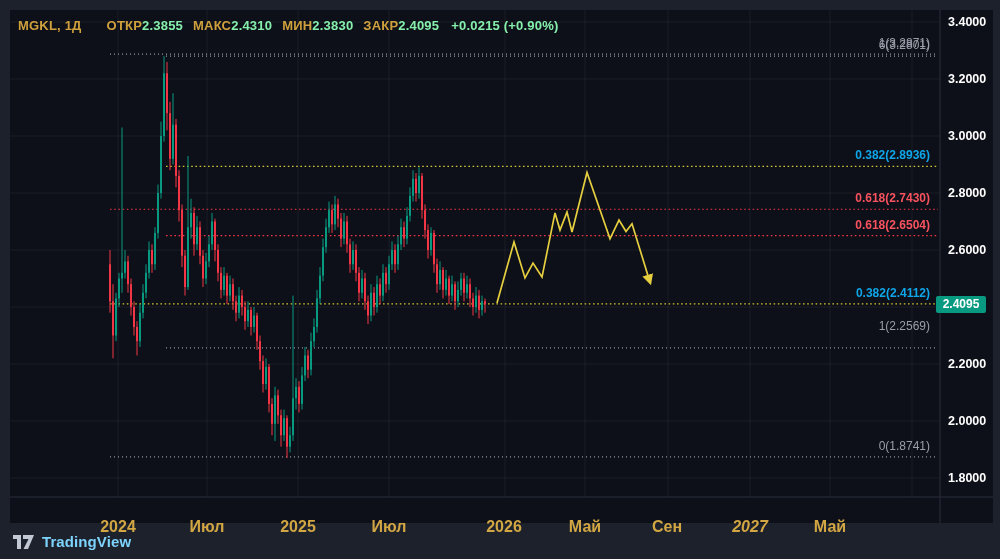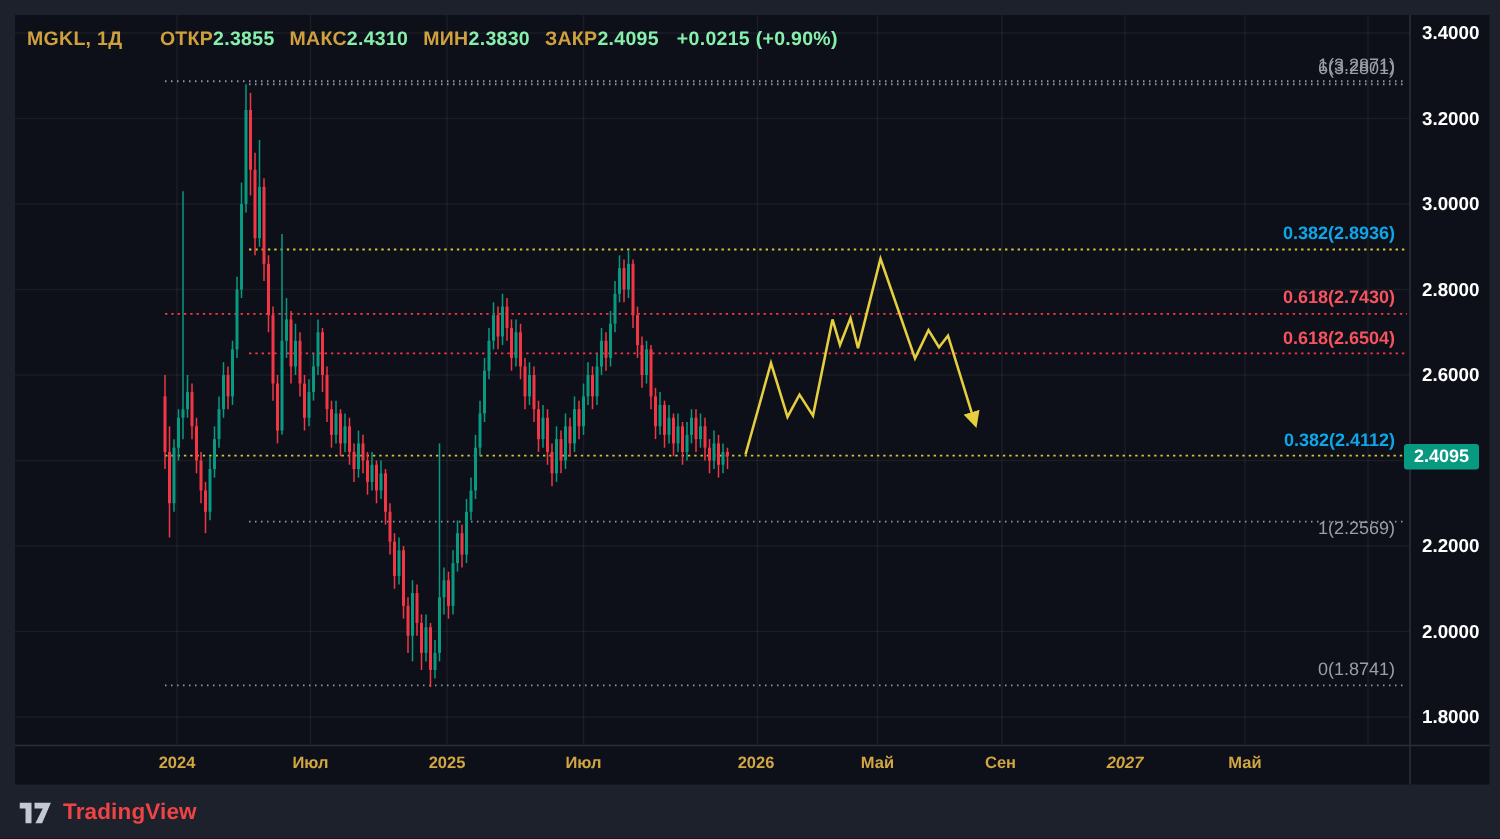--- a/index.html
+++ b/index.html
@@ -38,30 +38,30 @@
   .pa-label{
     position:absolute;left:7px;color:#ffffff;font-size:12.5px;font-weight:700;line-height:14px;
   }
   #price-tag{
     position:absolute;left:-5px;width:50px;height:17px;background:#089981;color:#ffffff;
     font-size:12px;font-weight:700;text-align:center;line-height:17px;border-radius:2px;
   }
   
   #time-axis{position:absolute;left:10px;top:497px;width:930px;height:26px;z-index:3;cursor:ew-resize;}
   .ta-label{
-    position:absolute;top:6px;transform:translateX(-50%);
-    color:#d2a643;font-size:11px;font-weight:700;white-space:nowrap;
+    position:absolute;top:21px;transform:translateX(-50%);
+    color:#d2a643;font-size:16px;font-weight:700;white-space:nowrap;
   }
   
   #footer{
     position:absolute;left:0;top:523px;width:1000px;height:36px;z-index:5;
   }
   #tv-logo{
     position:absolute;left:13px;top:10px;display:flex;align-items:center;gap:8px;
-    color:#ef4444;font-size:15px;font-weight:700;cursor:pointer;letter-spacing:.1px;
+    color:#7dd3fc;font-size:15px;font-weight:700;cursor:pointer;letter-spacing:.1px;
   }
 </style>
 </head>
 <body>
 
 <div id="widget-bg"></div>
 
 <svg id="chart-svg" width="1000" height="559">
     <line x1="10" x2="940" y1="22" y2="22" stroke="rgba(255,255,255,0.055)" stroke-width="1"></line>
     <line x1="10" x2="940" y1="78.99999999999991" y2="78.99999999999991" stroke="rgba(255,255,255,0.055)" stroke-width="1"></line>
@@ -356,21 +356,21 @@
   <span class="lg-gold lg-sym">MGKL, 1Д</span><span class="lg-pair"><span class="lg-gold">ОТКР</span><span class="lg-teal">2.3855</span></span><span class="lg-pair"><span class="lg-gold">МАКС</span><span class="lg-teal">2.4310</span></span><span class="lg-pair"><span class="lg-gold">МИН</span><span class="lg-teal">2.3830</span></span><span class="lg-pair"><span class="lg-gold">ЗАКР</span><span class="lg-teal">2.4095</span></span><span class="lg-teal lg-change">+0.0215 (+0.90%)</span>
 </div>
 
 <div id="fib-labels">
     <div class="fib-label f-gray" style="top: 37.1765px;">1(3.2871)</div>
     <div class="fib-label f-gray" style="top: 39.1715px;">6(3.2801)</div>
     <div class="fib-label f-yellow" style="top: 149.324px;">0.382(2.8936)</div>
     <div class="fib-label f-red" style="top: 192.245px;">0.618(2.7430)</div>
     <div class="fib-label f-red" style="top: 218.636px;">0.618(2.6504)</div>
     <div class="fib-label f-yellow" style="top: 286.808px;">0.382(2.4112)</div>
-    <div class="fib-label f-gray" style="top: 346px;">1(2.2569)</div>
+    <div class="fib-label f-gray" style="top: 320px;">1(2.2569)</div>
     <div class="fib-label f-gray" style="top: 439.881px;">0(1.8741)</div>
   </div>
 
 <div id="price-axis">
   <div id="price-tag" style="top: 285.792px;">2.4095</div>
 <div class="pa-label" style="top: 5px;">3.4000</div>
     <div class="pa-label" style="top: 62px;">3.2000</div>
     <div class="pa-label" style="top: 119px;">3.0000</div>
     <div class="pa-label" style="top: 176px;">2.8000</div>
     <div class="pa-label" style="top: 233px;">2.6000</div>

